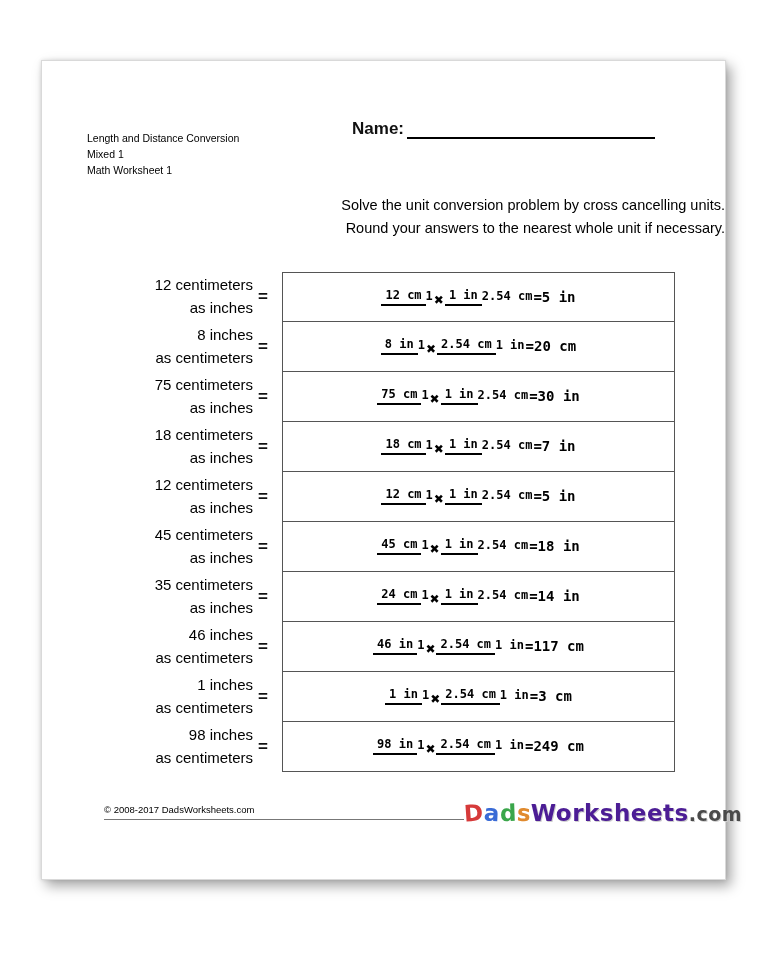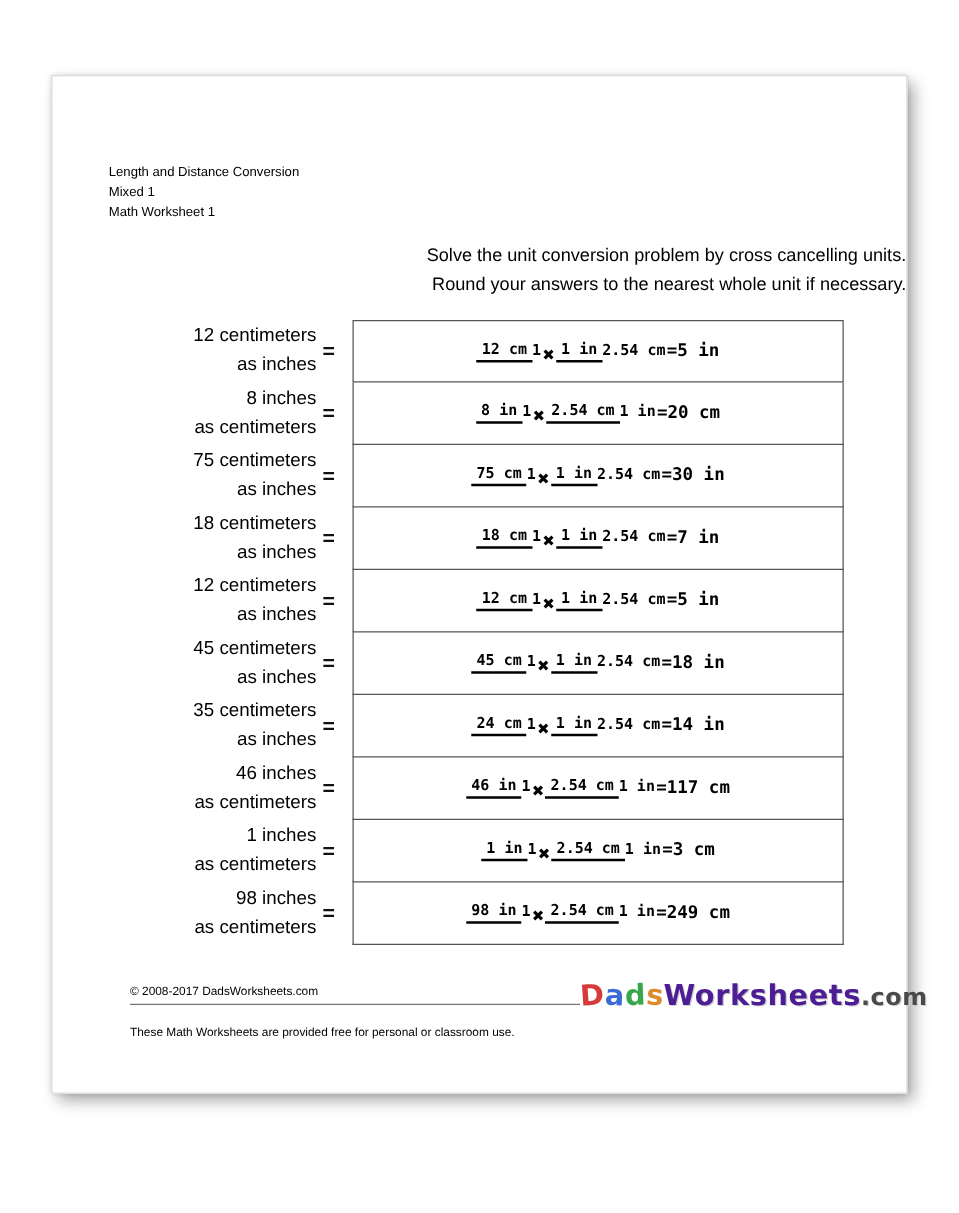--- a/index.html
+++ b/index.html
@@ -20,21 +20,21 @@
   }
   
   .header { display:flex; align-items:flex-start; padding:0 70px 0 45px; }
   .ws-info { font-size:10.5px; line-height:1.5; color:#000;margin-top:20px; }
   .name-block { margin-left:auto; margin-top:8px; display:flex; align-items:flex-end; }
   .name-label { font-size:17px; font-weight:bold; }
   .name-line { width:248px; border-bottom:2px solid #000; height:19px; margin-left:3px; }
   
   .instructions { text-align:right; font-size:14.5px; line-height:1.6; margin-top:16px; color:#000; }
   
-  .problems { margin-top:15px; padding-left:42px; padding-right:50px; }
+  .problems { margin-top:31px; padding-left:42px; padding-right:50px; }
   .problem-row { display:flex; align-items:stretch; }
   .label-cell { width:198px; display:flex; align-items:center; justify-content:flex-end; padding-right:14px; }
   .label-lines { text-align:right; font-size:15px; line-height:1.5; color:#000; }
   .label-eq { font-size:17px; font-weight:bold; margin-left:5px; }
   .work-cell {
     flex:1;
     border-left:1px solid #555; border-right:1px solid #555; border-bottom:1px solid #555;
     min-height:50px;
     display:flex; align-items:center; justify-content:center;
     font-family:"DejaVu Sans Mono", monospace;
@@ -64,20 +64,24 @@
 <body>
 
 <div class="paper">
 
   <div class="header">
     <div class="ws-info">
       <div>Length and Distance Conversion</div>
       <div>Mixed 1</div>
       <div>Math Worksheet 1</div>
     </div>
+    <div class="name-block">
+      <span class="name-label">Name:</span>
+      <span class="name-line"></span>
+    </div>
   </div>
 
   <div class="instructions">
     <div>Solve the unit conversion problem by cross cancelling units.</div>
     <div>Round your answers to the nearest whole unit if necessary.</div>
   </div>
 
   <div class="problems">
     <div class="problem-row">
       <div class="label-cell">
@@ -306,20 +310,19 @@
         </span>
         <span class="work-eq">=</span>
         <span class="result">249 cm</span>
       </div>
     </div>
   </div>
 
   <div class="footer">
     <div class="copyright-block">
       <div class="copyright-line">© 2008-2017 DadsWorksheets.com</div>
-      <div>These Math Worksheets are provided free for personal or classroom use.</div>
     </div>
     <div class="logo">
       <span class="l-d1">D</span><span class="l-a">a</span><span class="l-d2">d</span><span class="l-s">s</span><span class="l-rest">Worksheets</span><span class="l-com">.com</span>
     </div>
   </div>
 
 </div>
 
 </body></html>

